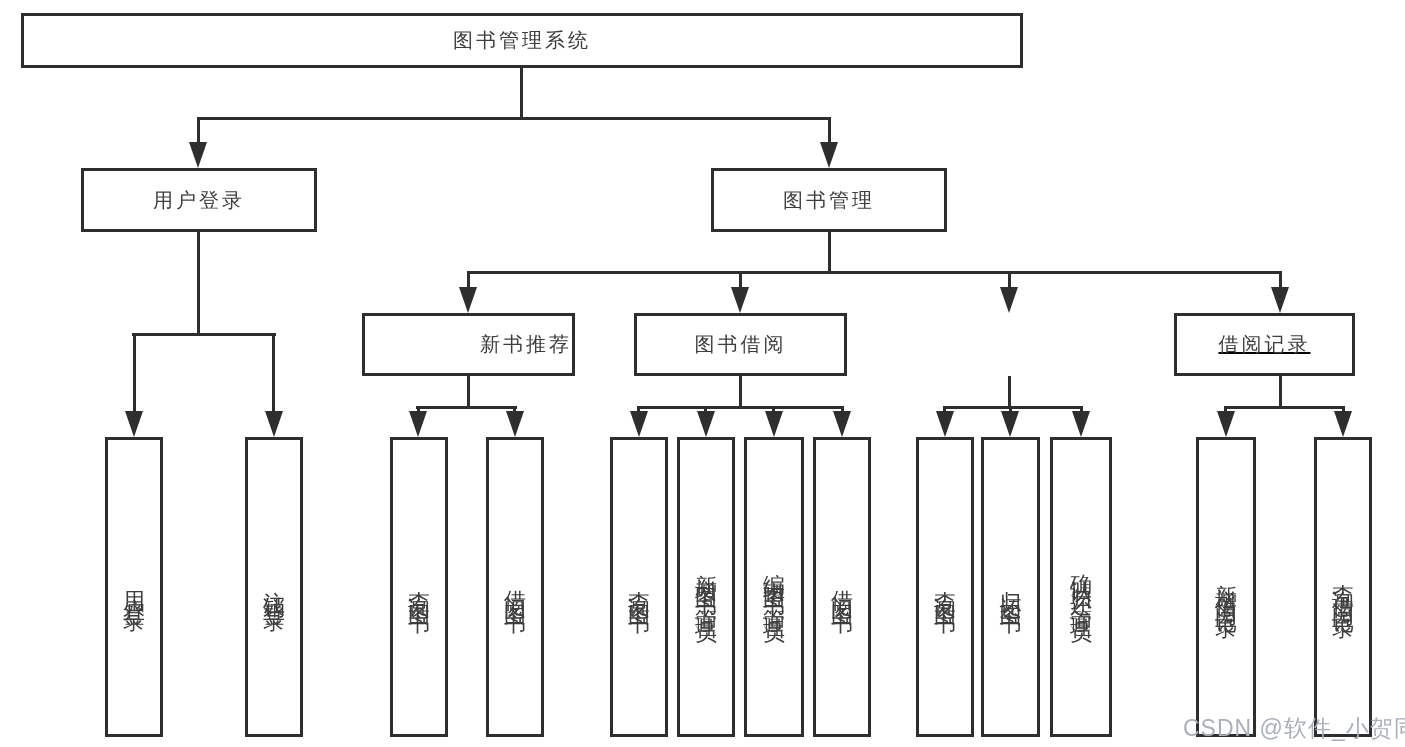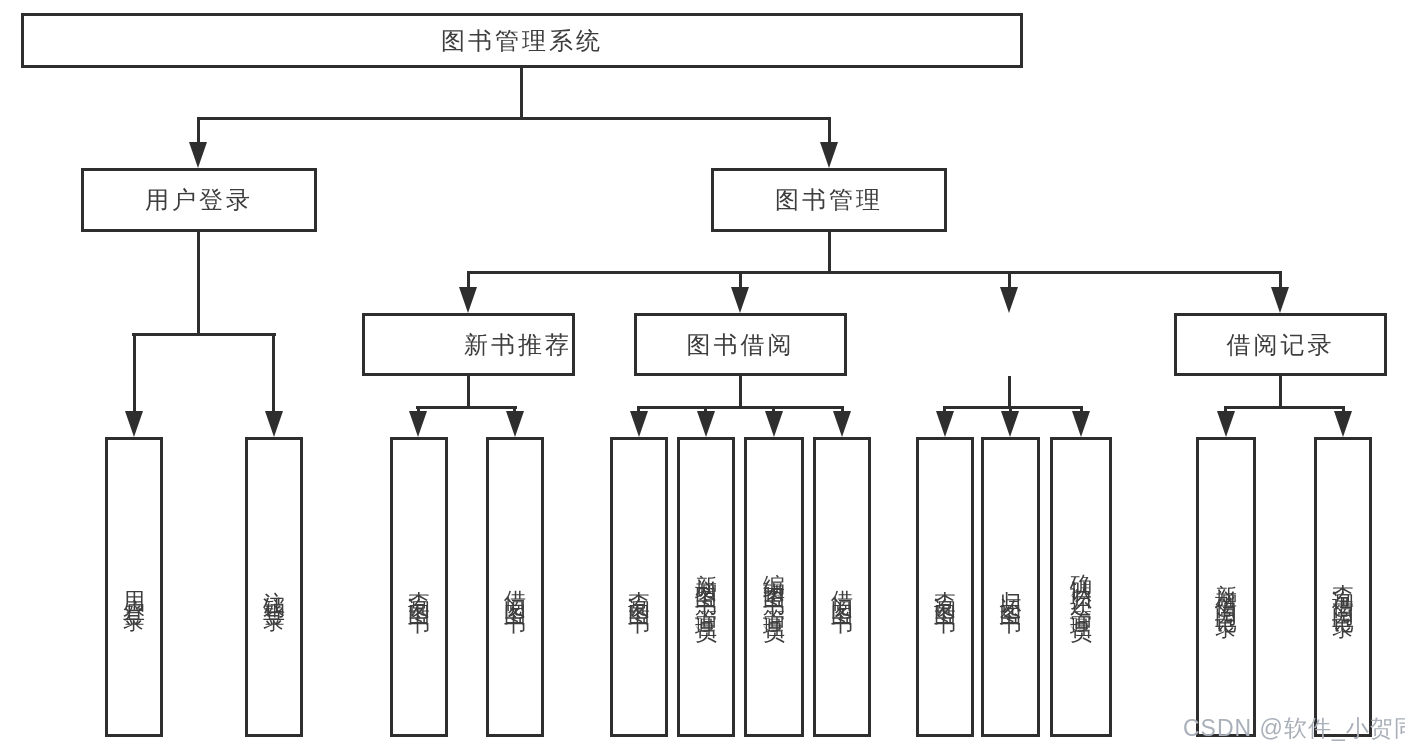--- a/index.html
+++ b/index.html
@@ -6,21 +6,21 @@
   body { font-family:"Liberation Sans","DejaVu Sans",sans-serif; }
   .canvas {
     position:relative; width:1405px; height:747px; background:#ffffff; overflow:hidden;
   }
   .box {
     position:absolute; box-sizing:border-box;
     border:3px solid #2e2e2e; background:#ffffff;
     display:flex; align-items:center; justify-content:center;
   }
   .box .lbl {
-    font-size:24px; letter-spacing:3px; color:#3d3d3d; white-space:nowrap;
+    font-size:20px; letter-spacing:3px; color:#3d3d3d; white-space:nowrap;
   }
   .leaf {
     position:absolute; box-sizing:border-box;
     border:3px solid #2e2e2e; background:#ffffff;
     display:flex; align-items:center; justify-content:center;
   }
   .leaf .vlbl {
     writing-mode:vertical-rl; text-orientation:mixed;
     font-size:22px; letter-spacing:7px; line-height:1.1;
     color:#3d3d3d;
@@ -52,21 +52,21 @@
   <div class="box" style="left:711px; top:168px; width:236px; height:64px;">
     <span class="lbl">图书管理</span>
   </div>
 
   <div class="box" style="left:362px; top:313px; width:213px; height:63px;justify-content:flex-end;">
     <span class="lbl">新书推荐</span>
   </div>
   <div class="box" style="left:634px; top:313px; width:213px; height:63px;">
     <span class="lbl">图书借阅</span>
   </div>
-  <div class="box" style="left:1174px; top:313px; width:213px; height:63px;">
+  <div class="box" style="left:1174px; top:313px; width:181px; height:63px;text-decoration:underline;">
     <span class="lbl">借阅记录</span>
   </div>
 
   <div class="leaf" style="left:105px; top:437px; width:58px; height:300px;">
     <span class="vlbl">用户登录</span>
   </div>
   <div class="leaf" style="left:245px; top:437px; width:58px; height:300px;">
     <span class="vlbl">注销登录</span>
   </div>
   <div class="leaf" style="left:390px; top:437px; width:58px; height:300px;">

